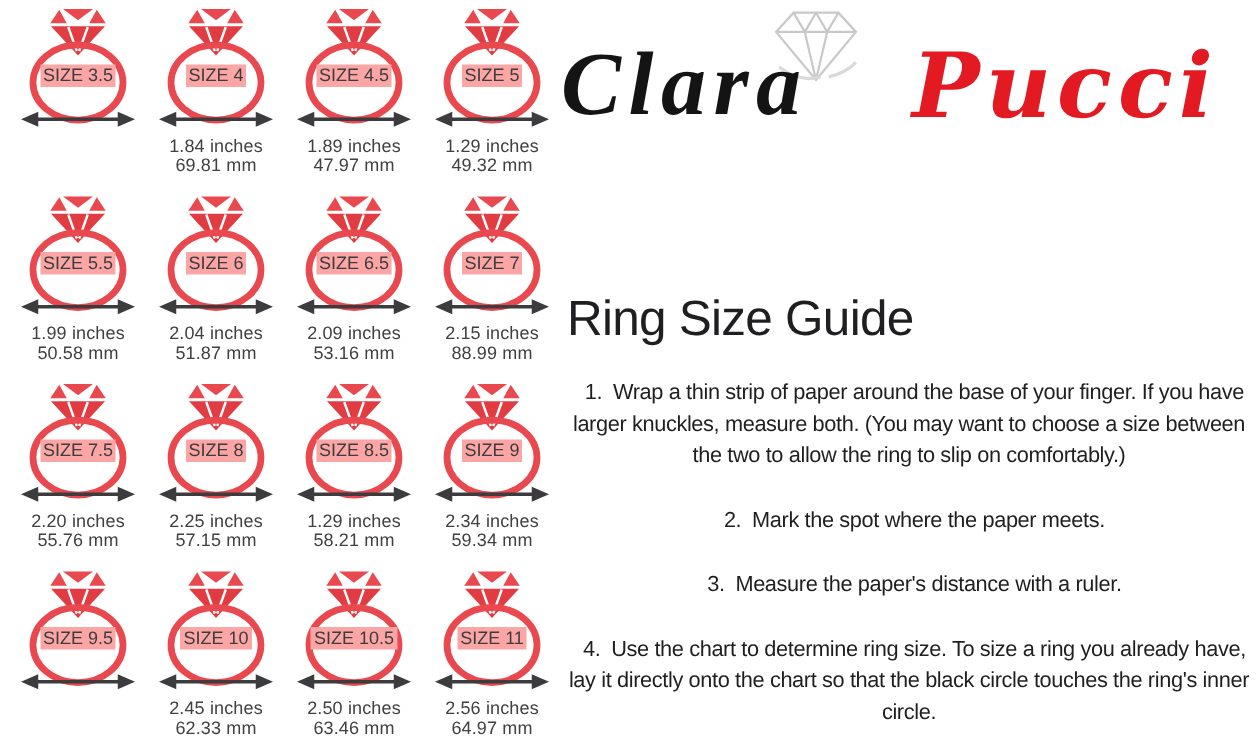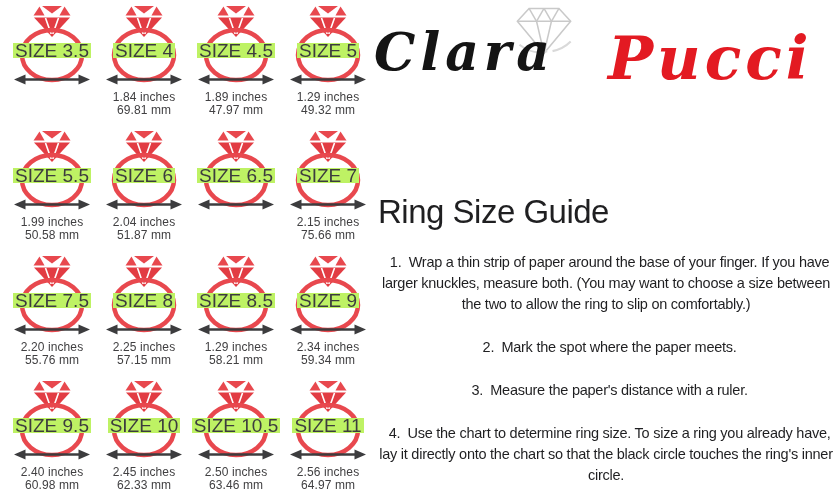--- a/index.html
+++ b/index.html
@@ -36,42 +36,42 @@
   .dm-pav{fill:var(--diamond-red);}
   .dm-crown{fill:var(--ring-red);}
   .dm-line{stroke:#ffffff;stroke-width:1.6;}
   .arrow-line{stroke:var(--arrow-gray);stroke-width:2.4;}
   .arrow-head{fill:var(--arrow-gray);}
   .size-wrap{
     position:absolute;top:39px;left:2px;right:2px;
     display:flex;justify-content:center;z-index:2;
   }
   .size-label{
-    background:#bef264;
+    background:#fca5a5;
     color:var(--label-gray);
-    font-size:19px;line-height:15px;
+    font-size:12px;line-height:15px;
     padding:0 2px;white-space:nowrap;
   }
   .meas{
     position:absolute;top:87px;left:-4px;right:-4px;
     text-align:center;
     color:var(--meas-gray);
     font-size:12px;line-height:12.5px;
     letter-spacing:0.1px;
   }
 
   
   .brand{position:absolute;left:370px;top:6px;width:420px;height:100px;}
   .brand-word{
     position:absolute;z-index:1;
     font-family:"DejaVu Serif", serif;
     font-style:italic;font-weight:700;
     line-height:1;white-space:nowrap;
   }
-  .brand-clara{left:4px;top:20px;font-size:52px;letter-spacing:5px;color:var(--brand-black);}
+  .brand-clara{left:4px;top:20px;font-size:60px;letter-spacing:5px;color:var(--brand-black);font-family:Liberation Serif, serif;}
   .brand-pucci{left:238px;top:22px;font-size:60px;letter-spacing:4px;color:var(--brand-red);text-align:center;}
   .brand-diamond{position:absolute;left:142px;top:-2px;z-index:0;}
   .bd-line{stroke:var(--outline-gray);stroke-width:1.4;fill:none;}
   .bd-swoosh{stroke:#d9d9d9;stroke-width:2;fill:none;}
 
   
   .guide-title{
     position:absolute;left:378px;top:193px;
     font-size:33px;font-weight:400;
     letter-spacing:-0.5px;
@@ -258,20 +258,24 @@
       <ellipse class="band" cx="46" cy="51" rx="30" ry="25"></ellipse>
       <g>
         <line class="arrow-line" x1="17" y1="75.5" x2="75" y2="75.5"></line>
         <polygon class="arrow-head" points="8,75.5 19.5,70.5 19.5,80.5"></polygon>
         <polygon class="arrow-head" points="84,75.5 72.5,70.5 72.5,80.5"></polygon>
       </g>
     </svg>
     <div class="size-wrap">
       <span class="size-label">SIZE 6.5</span>
     </div>
+    <div class="meas">
+      <div>2.09 inches</div>
+      <div>53.16 mm</div>
+    </div>
   </div>
 
   <div class="cell">
     <svg class="ring-svg" width="92" height="86" viewBox="0 0 92 86" aria-hidden="true">
       <g>
         <polygon class="dm-pav" points="28,13.5 64,13.5 46,33"></polygon>
         <line class="dm-line" x1="39.5" y1="14" x2="45.2" y2="30"></line>
         <line class="dm-line" x1="52.5" y1="14" x2="46.8" y2="30"></line>
         <polygon class="dm-crown" points="27.5,11.5 33.5,2.5 38.5,11.5"></polygon>
         <polygon class="dm-crown" points="36,2 56,2 46,9.5"></polygon>
@@ -282,21 +286,21 @@
         <line class="arrow-line" x1="17" y1="75.5" x2="75" y2="75.5"></line>
         <polygon class="arrow-head" points="8,75.5 19.5,70.5 19.5,80.5"></polygon>
         <polygon class="arrow-head" points="84,75.5 72.5,70.5 72.5,80.5"></polygon>
       </g>
     </svg>
     <div class="size-wrap">
       <span class="size-label">SIZE 7</span>
     </div>
     <div class="meas">
       <div>2.15 inches</div>
-      <div>75.66 mm</div>
+      <div>88.99 mm</div>
     </div>
   </div>
 
   <div class="cell">
     <svg class="ring-svg" width="92" height="86" viewBox="0 0 92 86" aria-hidden="true">
       <g>
         <polygon class="dm-pav" points="28,13.5 64,13.5 46,33"></polygon>
         <line class="dm-line" x1="39.5" y1="14" x2="45.2" y2="30"></line>
         <line class="dm-line" x1="52.5" y1="14" x2="46.8" y2="30"></line>
         <polygon class="dm-crown" points="27.5,11.5 33.5,2.5 38.5,11.5"></polygon>
@@ -409,24 +413,20 @@
       </g>
       <ellipse class="band" cx="46" cy="51" rx="30" ry="25"></ellipse>
       <g>
         <line class="arrow-line" x1="17" y1="75.5" x2="75" y2="75.5"></line>
         <polygon class="arrow-head" points="8,75.5 19.5,70.5 19.5,80.5"></polygon>
         <polygon class="arrow-head" points="84,75.5 72.5,70.5 72.5,80.5"></polygon>
       </g>
     </svg>
     <div class="size-wrap">
       <span class="size-label">SIZE 9.5</span>
-    </div>
-    <div class="meas">
-      <div>2.40 inches</div>
-      <div>60.98 mm</div>
     </div>
   </div>
 
   <div class="cell">
     <svg class="ring-svg" width="92" height="86" viewBox="0 0 92 86" aria-hidden="true">
       <g>
         <polygon class="dm-pav" points="28,13.5 64,13.5 46,33"></polygon>
         <line class="dm-line" x1="39.5" y1="14" x2="45.2" y2="30"></line>
         <line class="dm-line" x1="52.5" y1="14" x2="46.8" y2="30"></line>
         <polygon class="dm-crown" points="27.5,11.5 33.5,2.5 38.5,11.5"></polygon>

